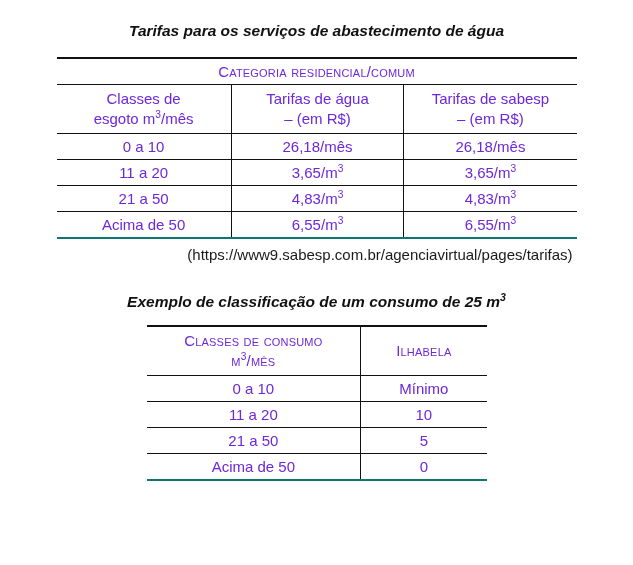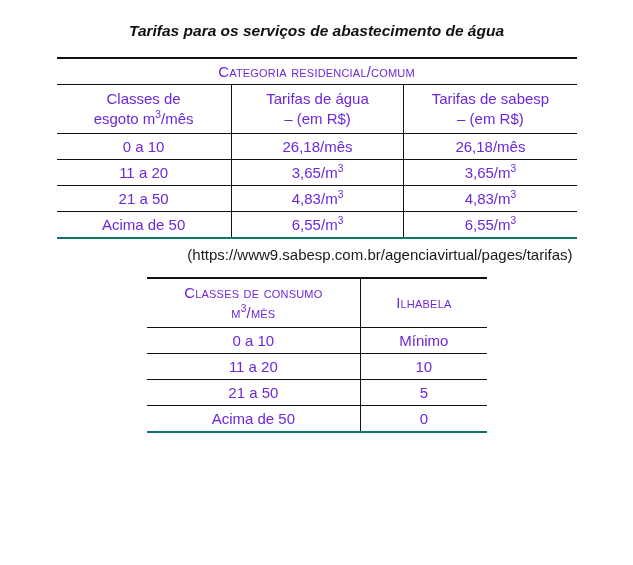--- a/index.html
+++ b/index.html
@@ -170,20 +170,23 @@
           <td>Acima de 50</td>
           <td class="vsep"><span>6,55/m</span><sup>3</sup></td>
           <td class="vsep"><span>6,55/m</span><sup>3</sup></td>
         </tr>
       </tbody>
     </table>
   </div>
 
   <div class="source">(https://www9.sabesp.com.br/agenciavirtual/pages/tarifas)</div>
 
+  <div class="caption2">
+    <span>Exemplo de classificação de um consumo de 25 m</span><sup>3</sup>
+  </div>
 
   <div class="table2-wrap">
     <table class="doc">
       <colgroup>
         <col style="width:63%">
         <col style="width:37%">
       </colgroup>
       <tbody>
         <tr class="rule-top thin-bottom">
           <td class="hdr2-cell smallcaps">

